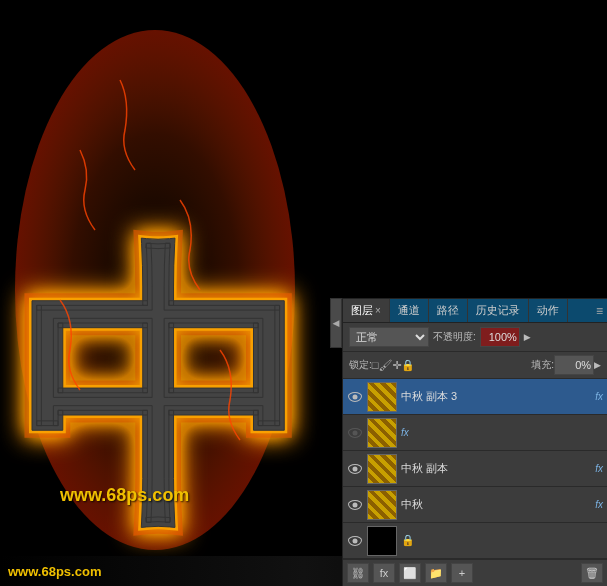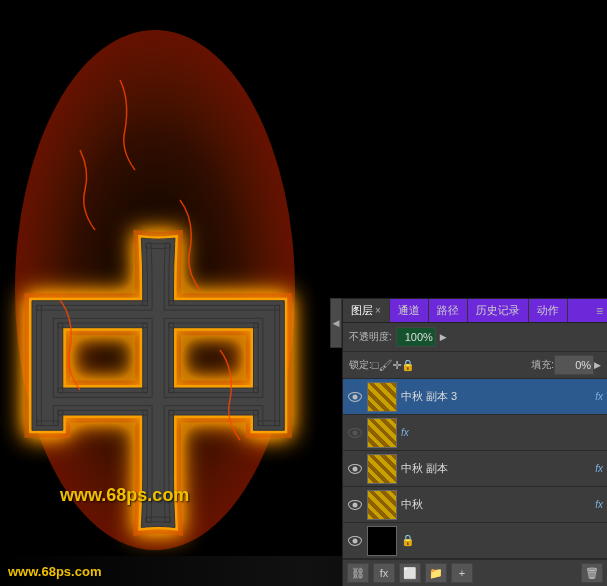--- a/index.html
+++ b/index.html
@@ -45,21 +45,21 @@
       border-right: none;
       z-index: 10;
       font-size: 11px;
       color: #ddd;
     }
 
     
     .panel-tabs {
       display: flex;
       align-items: center;
-      background: #6d28d9;
+      background: #0c4a6e;
       border-bottom: 1px solid #222;
       padding: 0;
       height: 24px;
     }
     .panel-tab {
       padding: 4px 8px;
       cursor: pointer;
       font-size: 11px;
       color: #ccc;
       border-right: 1px solid #333;
@@ -99,21 +99,21 @@
       font-size: 11px;
       padding: 1px 2px;
       width: 80px;
       height: 20px;
     }
     .opacity-label {
       font-size: 10px;
       color: #bbb;
     }
     .opacity-value {
-      background: #14532d;
+      background: #7f1d1d;
       border: 1px solid #444;
       color: #ddd;
       font-size: 11px;
       width: 40px;
       height: 20px;
       text-align: right;
       padding-right: 2px;
     }
     .lock-row {
       padding: 3px 6px;
@@ -391,20 +391,23 @@
     <div class="panel-tab">
       <span>历史记录</span>
     </div>
     <div class="panel-tab">
       <span>动作</span>
     </div>
     <span class="panel-close-btn">≡</span>
   </div>
 
   <div class="layer-controls">
+    <select class="blend-mode-select">
+      <option>正常</option>
+    </select>
     <span class="opacity-label">不透明度:</span>
     <input class="opacity-value" value="100%" type="text" readonly="" style="">
     <span style="color:#bbb;cursor:pointer;font-size:9px;">▶</span>
   </div>
 
   <div class="lock-row">
     <span class="opacity-label">锁定:</span>
     <span class="lock-icon" title="Lock transparent pixels">□</span>
     <span class="lock-icon" title="Lock image pixels">🖌</span>
     <span class="lock-icon" title="Lock position">✛</span>

